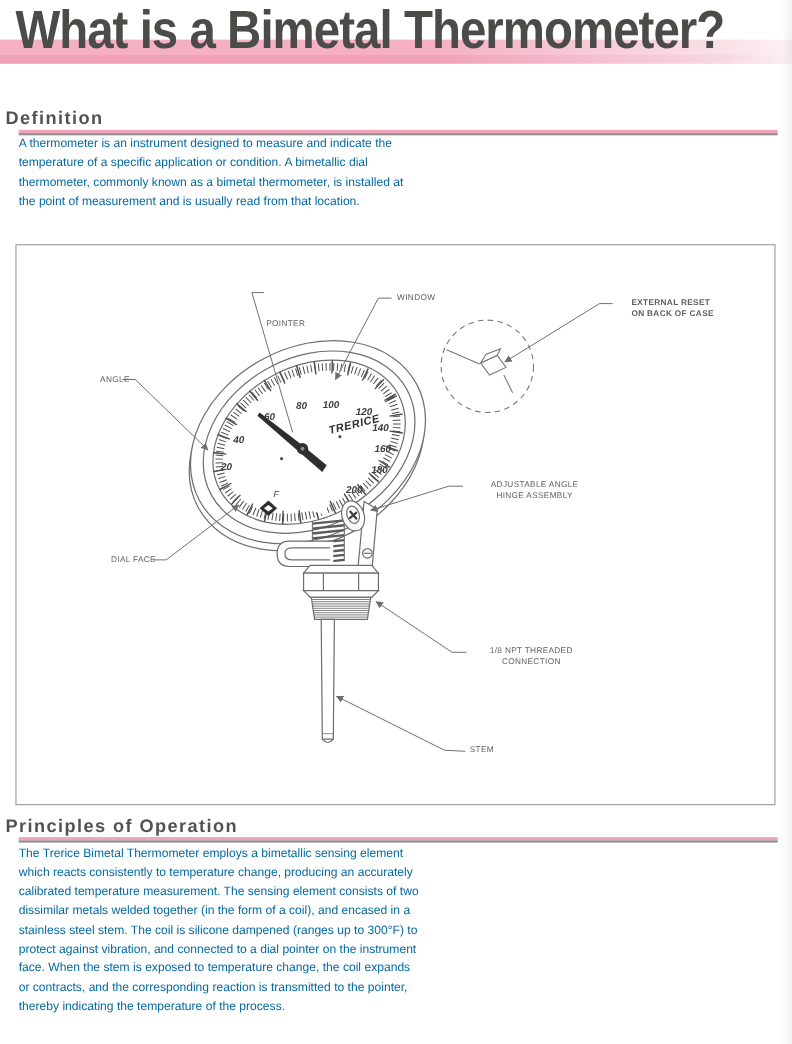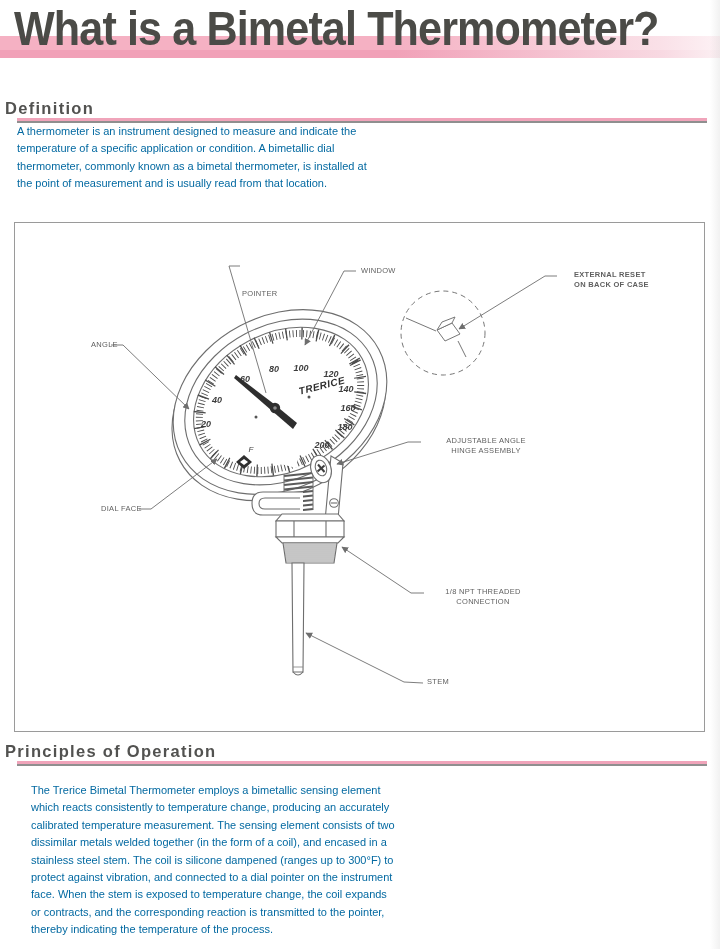--- a/index.html
+++ b/index.html
@@ -191,21 +191,21 @@
 <div class="callout center" style="left:417px;top:436px;width:94px;">ADJUSTABLE ANGLE
 HINGE ASSEMBLY</div>
 <div class="callout" style="left:101px;top:504px;">DIAL FACE</div>
 <div class="callout center" style="left:416px;top:587px;width:90px;">1/8 NPT THREADED
 CONNECTION</div>
 <div class="callout" style="left:427px;top:677px;">STEM</div>
 
 <h2 class="sec-heading" style="top:742px;">Principles of Operation</h2>
 <div class="rule-pink" style="top:761px;"></div>
 <div class="rule-gray" style="top:764px;"></div>
-<p class="body-text" style="top:768px;width:470px;margin:14px;">The Trerice Bimetal Thermometer employs a bimetallic sensing element
+<p class="body-text" style="top:768px;width:470px;margin:0;">The Trerice Bimetal Thermometer employs a bimetallic sensing element
 which reacts consistently to temperature change, producing an accurately
 calibrated temperature measurement. The sensing element consists of two
 dissimilar metals welded together (in the form of a coil), and encased in a
 stainless steel stem. The coil is silicone dampened (ranges up to 300°F) to
 protect against vibration, and connected to a dial pointer on the instrument
 face. When the stem is exposed to temperature change, the coil expands
 or contracts, and the corresponding reaction is transmitted to the pointer,
 thereby indicating the temperature of the process.</p>
 
 <div class="edge-shade"></div>

